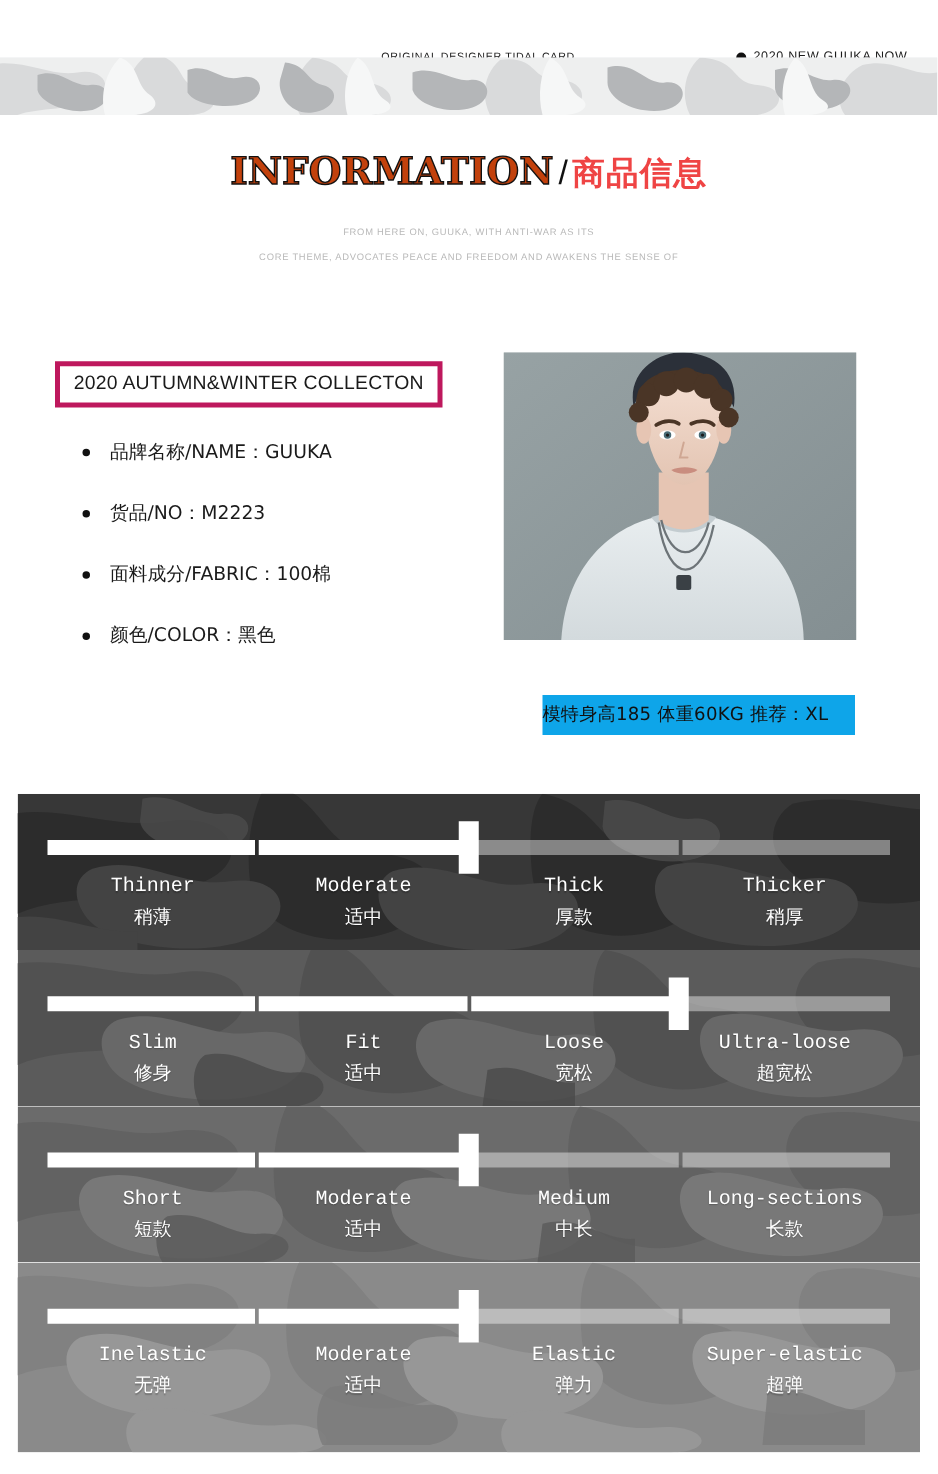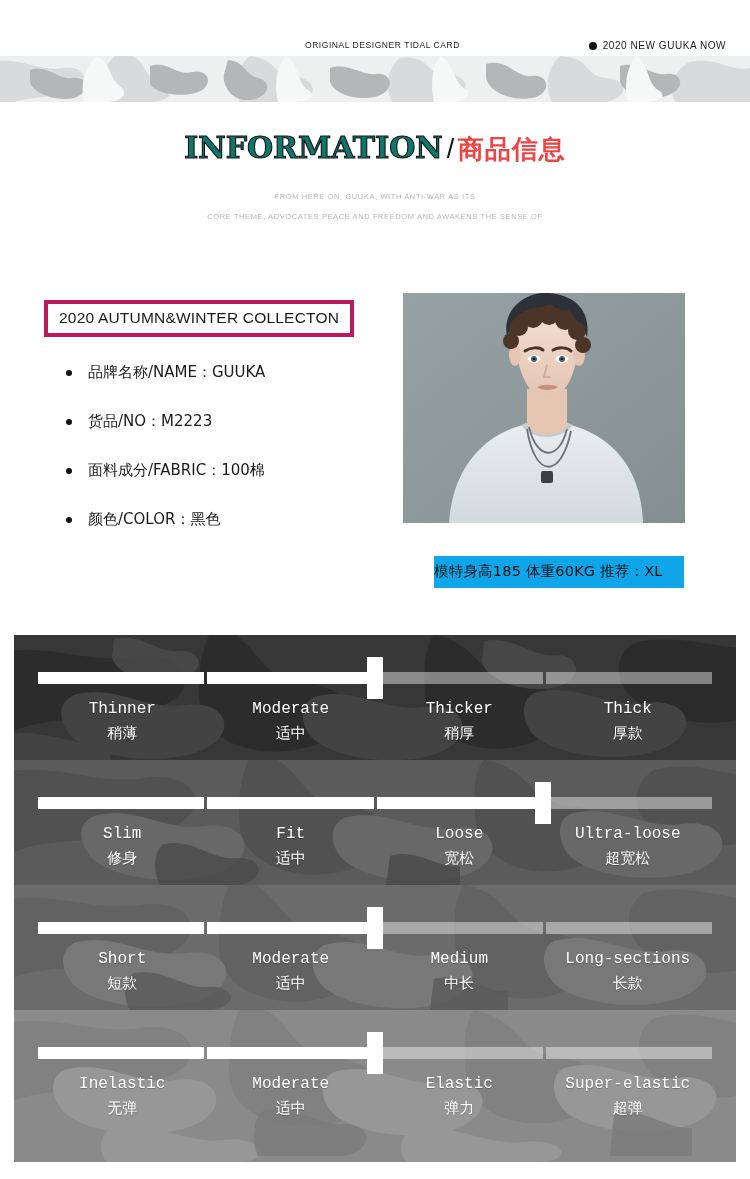--- a/index.html
+++ b/index.html
@@ -7,21 +7,21 @@
     width:750px;height:1179px;
     background:#ffffff;
     font-family:"Liberation Sans","DejaVu Sans",sans-serif;
     color:#111;
     overflow:hidden;
     position:relative;
   }
 
   
   .topbar{
-    height:56px;
+    height:46px;
     display:flex;align-items:center;
     position:relative;
   }
   .topbar-left{
     position:absolute;left:305px;top:40px;
     font-size:8.5px;letter-spacing:.55px;color:#1a1a1a;
     white-space:nowrap;
   }
   .topbar-right{
     position:absolute;right:24px;top:40px;
@@ -50,21 +50,21 @@
     letter-spacing:-0.5px;
     display:inline-block;
     white-space:nowrap;
   }
   .info-title .en{
     font-family:"DejaVu Serif","Liberation Serif",serif;
     font-weight:900;
     font-size:30px;
     letter-spacing:0px;
     -webkit-text-stroke:1.1px #111;
-    color:#0f766e;
+    color:#c2410c;
   }
   .info-title .slash{
     font-weight:400;font-size:27px;padding:0 4px;color:#111;
     font-family:"Liberation Sans",sans-serif;
   }
   .info-title .cn{
     font-family:"DejaVu Sans",sans-serif;
     font-weight:bold;font-size:26px;color:#ef4444;letter-spacing:1px;
   }
 
@@ -345,26 +345,26 @@
     <div class="labels">
       <div class="lab">
         <span class="en">Thinner</span>
         <span class="cn">稍薄</span>
       </div>
       <div class="lab">
         <span class="en">Moderate</span>
         <span class="cn">适中</span>
       </div>
       <div class="lab">
+        <span class="en">Thick</span>
+        <span class="cn">厚款</span>
+      </div>
+      <div class="lab">
         <span class="en">Thicker</span>
         <span class="cn">稍厚</span>
-      </div>
-      <div class="lab">
-        <span class="en">Thick</span>
-        <span class="cn">厚款</span>
       </div>
     </div>
   </div>
 
   <div class="srow">
     <div class="camo-bg">
       <svg width="722" height="125" viewBox="0 0 722 125" xmlns="http://www.w3.org/2000/svg" aria-hidden="true">
         <rect width="722" height="125" fill="#5b5b5b"></rect>
         <g fill="#515151">
           <path d="M-20 14 C 40 0, 80 26, 130 18 C 184 10, 200 50, 156 68 C 110 86, 40 74, 0 92 L -20 92 Z"></path>

